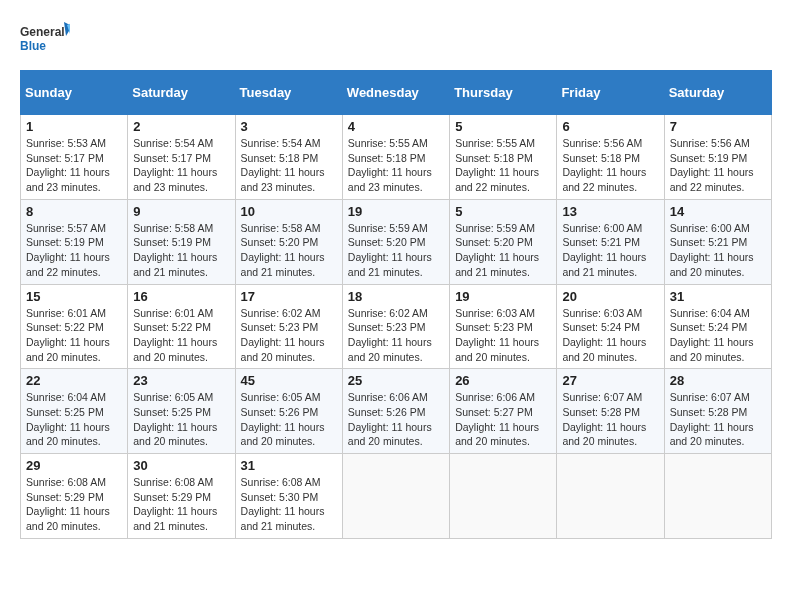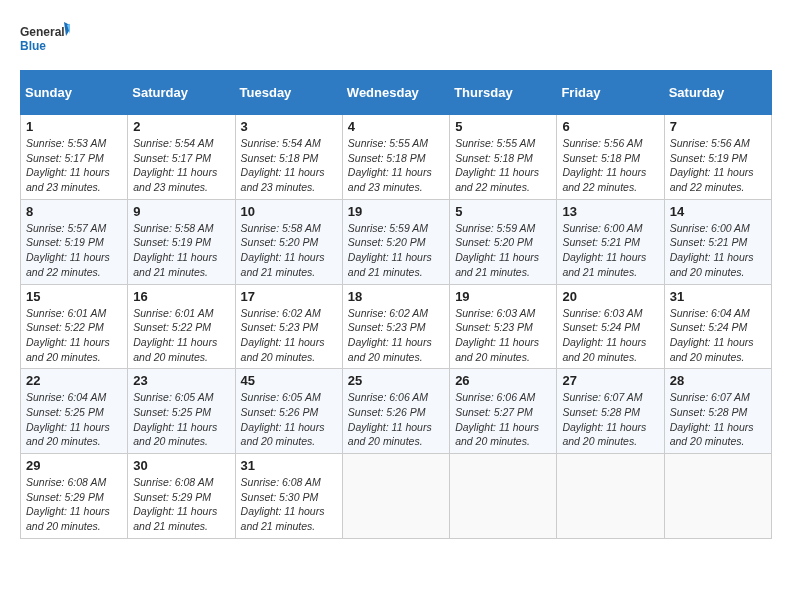--- a/index.html
+++ b/index.html
@@ -62,21 +62,20 @@
       font-size: 13px;
       font-weight: bold;
       color: #222;
       display: block;
       margin-bottom: 2px;
     }
     .cell-text {
       font-size: 10.5px;
       color: #333;
       line-height: 1.4;
-      font-style: italic;
     }
     .empty-cell {
       background: #f9f9f9 !important;
     }
   </style>
 </head>
 <body>
 
 <div class="header-logo">
   <div class="logo">

